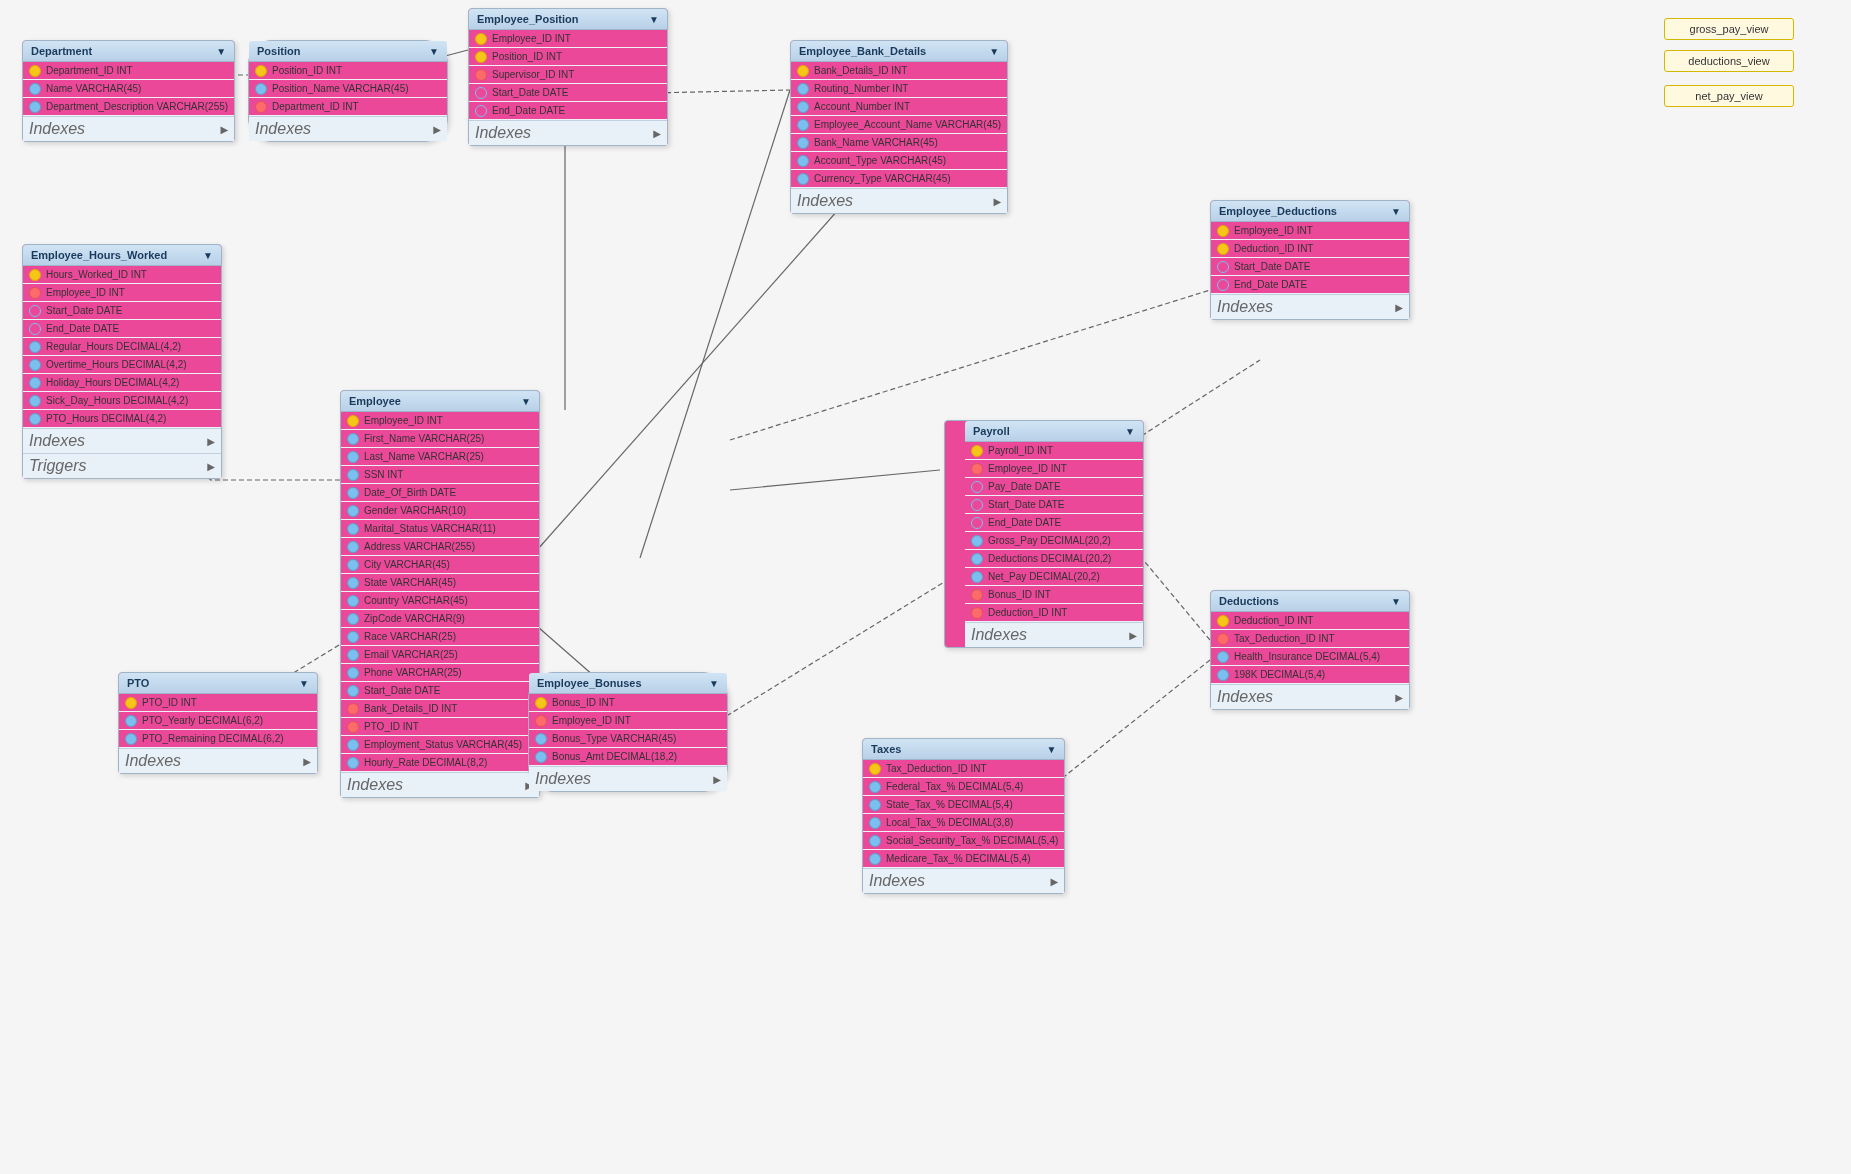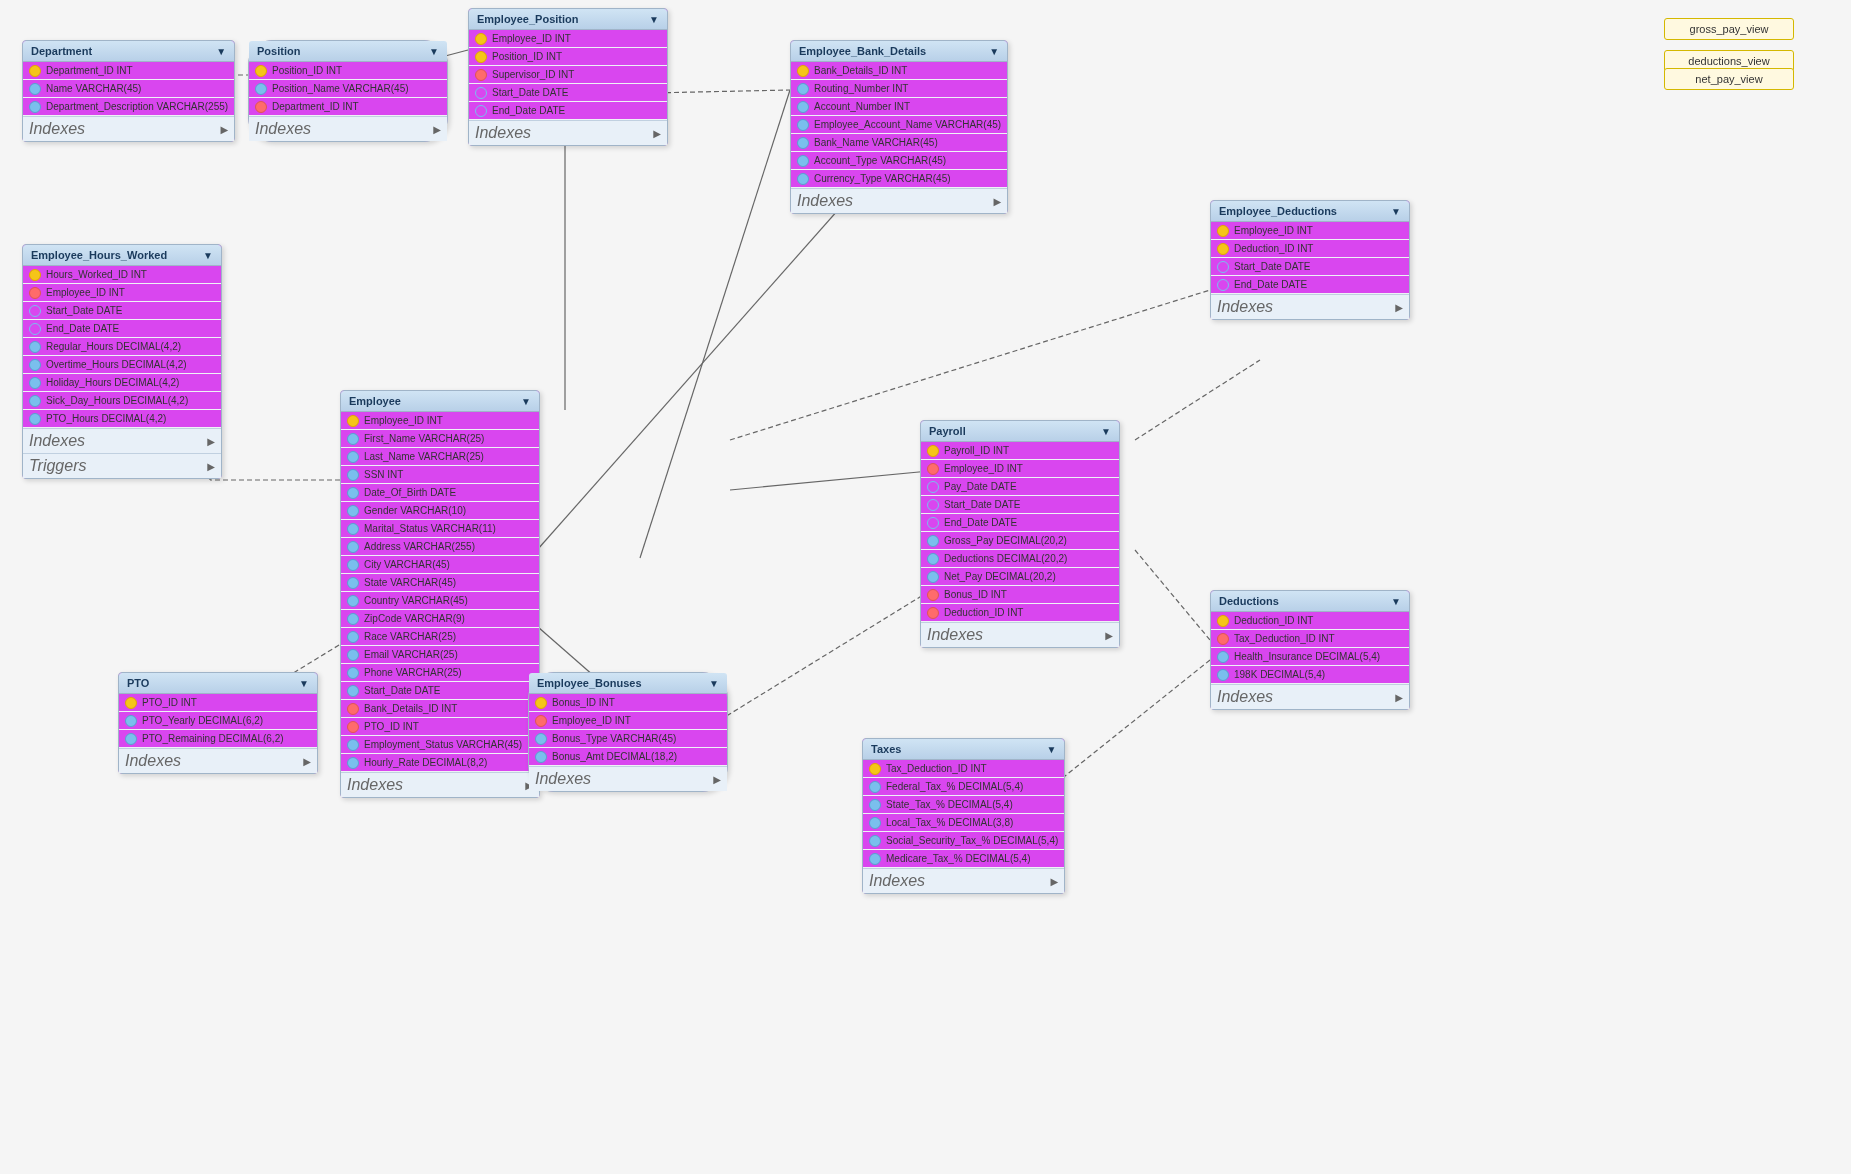--- a/index.html
+++ b/index.html
@@ -13,21 +13,21 @@
       position: relative;
     }
     .canvas {
       position: relative;
       width: 1851px;
       height: 1174px;
       background: #f5f5f5;
     }
     .table-box {
       position: absolute;
-      background: #d946ef;
+      background: #ec4899;
       border: 1px solid #a0b4c8;
       border-radius: 4px;
       min-width: 200px;
       box-shadow: 2px 2px 5px rgba(0,0,0,0.15);
     }
     .table-header {
       background: linear-gradient(to bottom, #d0e4f4, #b8d0e8);
       border-bottom: 1px solid #a0b4c8;
       padding: 4px 8px;
       display: flex;
@@ -449,21 +449,21 @@
       </div>
       <div class="table-row">
         <span class="field-icon icon-field"></span>
         <span class="field-text">Bonus_Amt DECIMAL(18,2)</span>
       </div>
       <div class="section-row">
         <span class="section-label">Indexes</span>
         <span class="section-arrow">▶</span>
       </div>
     </div>
-    <div class="table-box" style="left: 920px; top: 420px;">
+    <div class="table-box" style="left: 944px; top: 420px; padding-left: 20px;">
       <div class="table-header">
         <span class="table-header-title">Payroll</span>
         <span class="table-header-icon">▼</span>
       </div>
       <div class="table-row">
         <span class="field-icon icon-pk"></span>
         <span class="field-text">Payroll_ID INT</span>
       </div>
       <div class="table-row">
         <span class="field-icon icon-fk"></span>
@@ -587,14 +587,14 @@
         <span class="field-icon icon-field"></span>
         <span class="field-text">Medicare_Tax_% DECIMAL(5,4)</span>
       </div>
       <div class="section-row">
         <span class="section-label">Indexes</span>
         <span class="section-arrow">▶</span>
       </div>
     </div>
     <div class="view-box" style="left: 1664px; top: 18px;">gross_pay_view</div>
     <div class="view-box" style="left: 1664px; top: 50px;">deductions_view</div>
-    <div class="view-box" style="left: 1664px; top: 68px;">net_pay_view</div>
+    <div class="view-box" style="left: 1664px; top: 85px;">net_pay_view</div>
   </div>
 
 </body></html>

